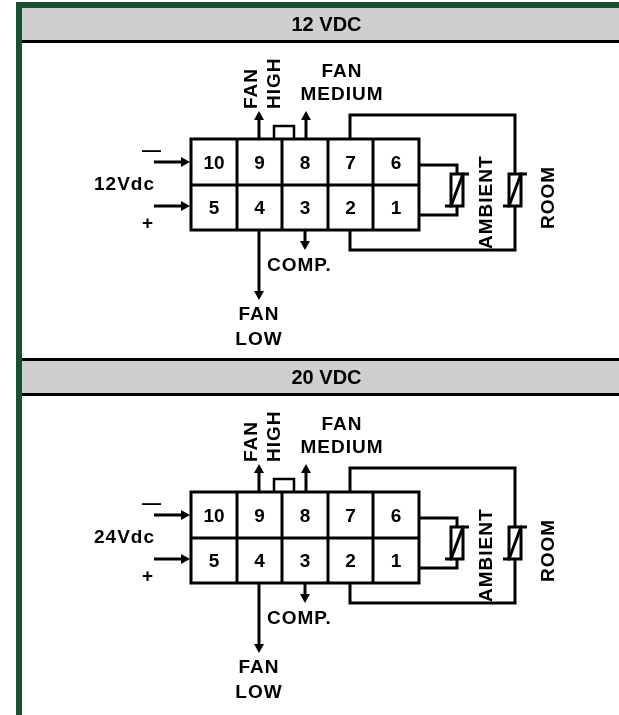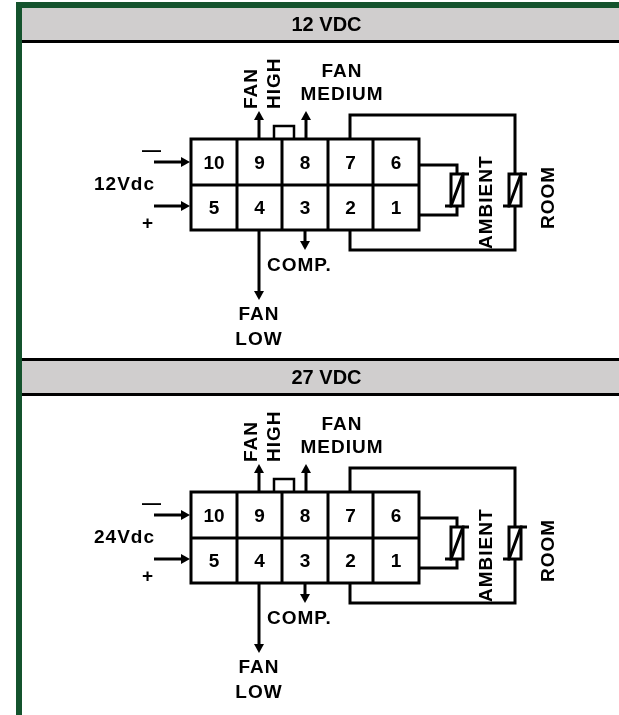--- a/index.html
+++ b/index.html
@@ -79,21 +79,21 @@
         <rect x="487" y="131" width="12" height="32" fill="#fff" stroke="#000" stroke-width="3"></rect>
         <polyline points="481,163 487,163 499,131 505,131" fill="none" stroke="#000" stroke-width="3"></polyline>
       </g>
       <text x="0" y="0" class="lbl" transform="translate(470,206) rotate(-90)" font-size="19">AMBIENT</text>
       <text x="0" y="0" class="lbl" transform="translate(532,186) rotate(-90)" font-size="19">ROOM</text>
     </svg>
 
   <div class="sec-divider" style="top:350px;"></div>
 
   <div class="header" style="top:353px;">
-    <span>27 VDC</span>
+    <span>20 VDC</span>
   </div>
 
   <svg id="diag1" style="top:388px;" width="609" height="319">
       <text x="120" y="113" class="lbl" font-size="18" font-weight="normal">—</text>
       <line x1="132" y1="119" x2="160" y2="119" stroke="#000" stroke-width="3"></line>
       <polygon points="168,119 159,114 159,124" fill="#000"></polygon>
       <text x="72" y="147" class="lbl" letter-spacing="0">24Vdc</text>
       <line x1="132" y1="163" x2="160" y2="163" stroke="#000" stroke-width="3"></line>
       <polygon points="168,163 159,158 159,168" fill="#000"></polygon>
       <text x="120" y="186" class="lbl" font-size="22">+</text>

